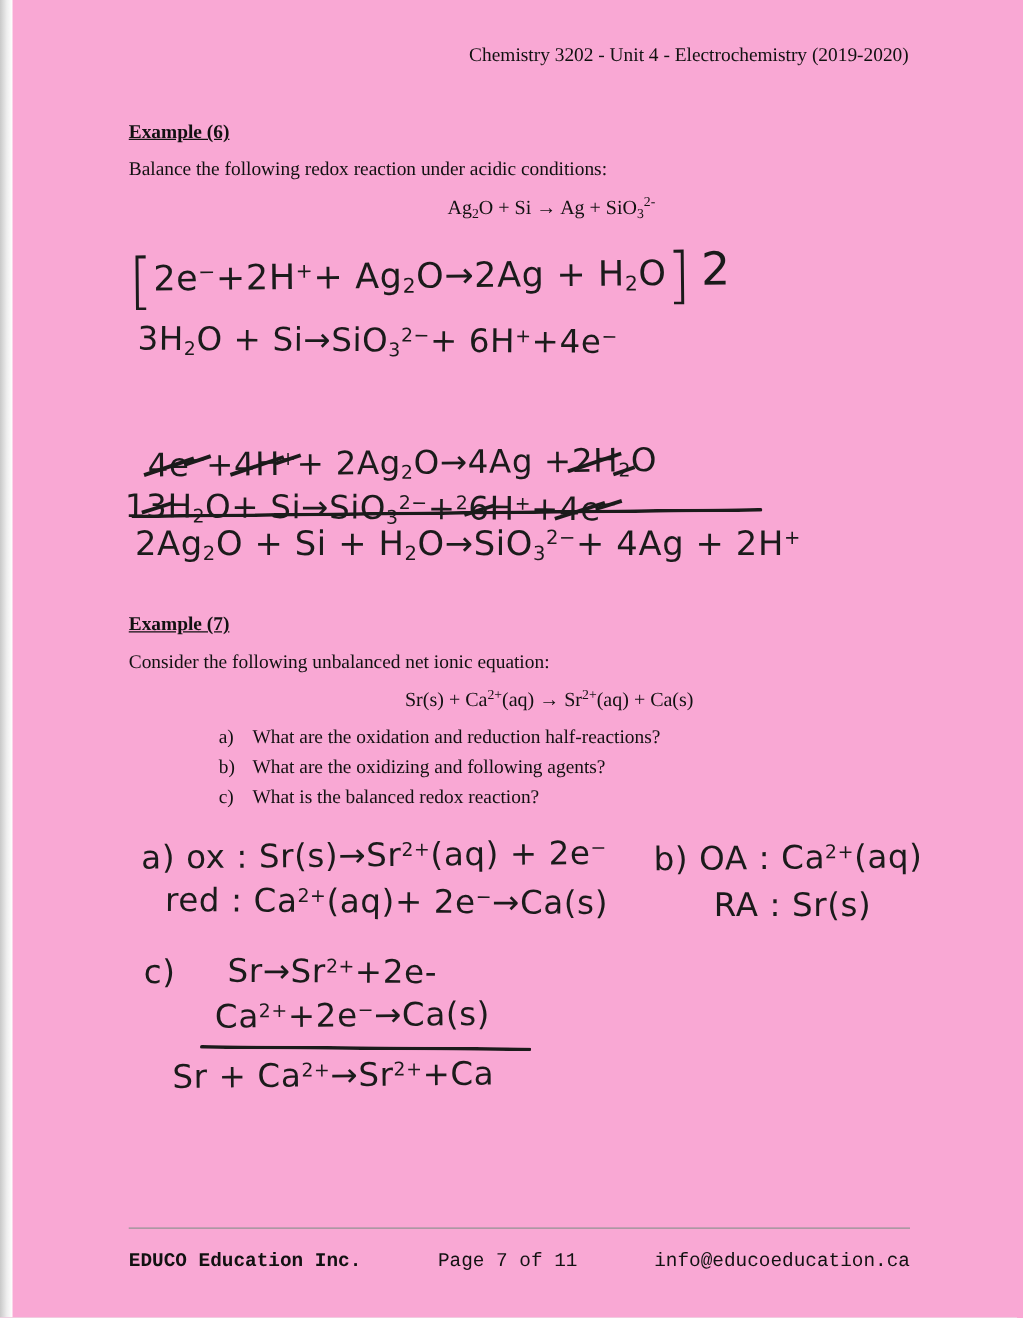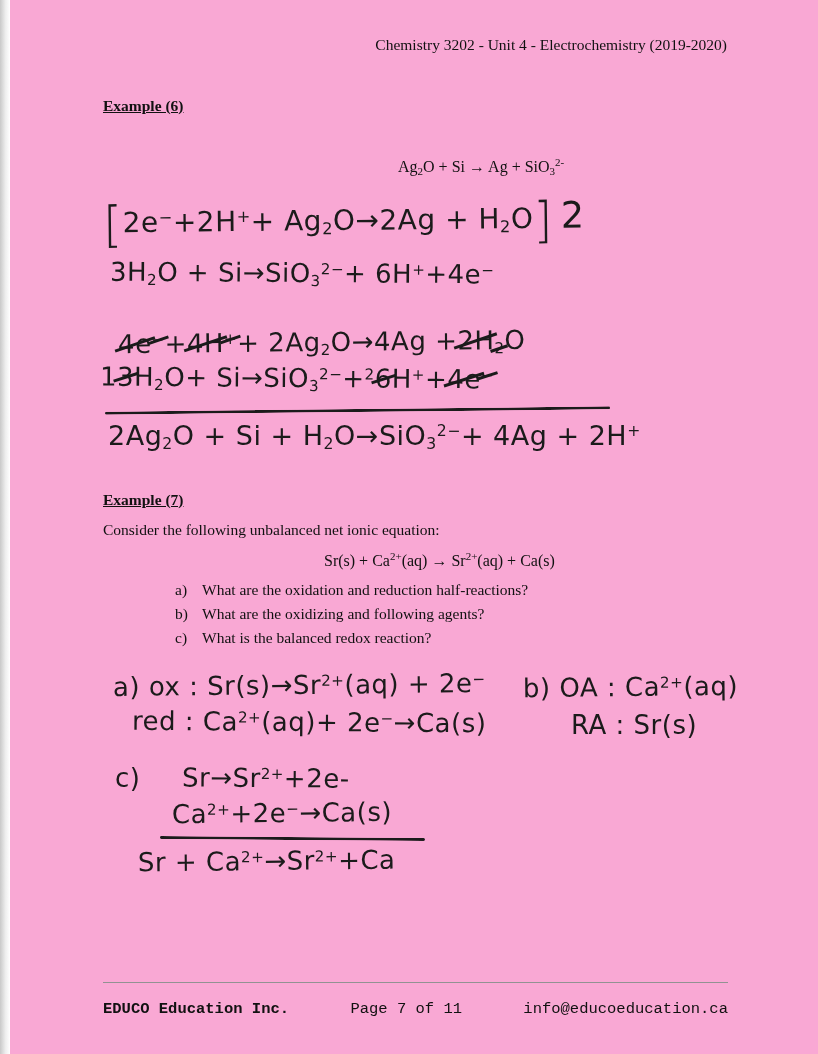--- a/index.html
+++ b/index.html
@@ -22,21 +22,21 @@
   .qrow { display:flex; gap:9px; font-size:15.5px; margin-bottom:6px; }
   .qlabel { width:18px; }
   
   .hw {
     font-family:"DejaVu Sans", sans-serif; font-size:26px; color:#1b1b1b;
     letter-spacing:0.5px; white-space:nowrap;
   }
   .hw .seg { display:inline-block; }
   .hw .sub { font-size:0.58em; vertical-align:-0.25em; }
   .hw .sup { font-size:0.58em; vertical-align:0.55em; }
-  .hw .strike { position:relative; }
+  .hw .strike { position:relative;margin-top:29px; }
   .hw .strike::after {
     content:""; position:absolute; left:-4px; right:-4px; top:46%;
     border-top:3px solid #1b1b1b; transform:rotate(-18deg);
   }
   .hw .bracket { font-size:1.75em; font-weight:200; vertical-align:-0.18em; line-height:0.9; }
   .hw .mult { font-size:1.3em; margin-left:8px; }
   .sumline { position:absolute; border-top:3px solid #1b1b1b; border-radius:2px; }
   .footer-divider { position:absolute; border-top:1.5px solid #929292; }
   .footer-row {
     position:absolute; display:flex; justify-content:space-between; align-items:baseline;
@@ -48,21 +48,22 @@
 </style>
 </head>
 <body>
 
 <div class="page">
   <div class="page-edge"></div>
 
   <div class="abs serif" style="top:36px; right:91px;">Chemistry 3202 - Unit 4 - Electrochemistry (2019-2020)</div>
 
   <div class="abs ex-title" style="top:97px; left:103px;">Example (6)</div>
-  <div class="abs serif printed-eq" style="top:156px; left:358px;margin-left:40px;"><span class="seg">Ag</span><span class="seg sub">2</span><span class="seg">O + Si </span><span class="seg parrow">→</span><span class="seg">  Ag  +  SiO</span><span class="seg sub">3</span><span class="seg sup">2-</span></div>
+  <div class="abs serif" style="top:127px; left:103px;">Balance the following redox reaction under acidic conditions:</div>
+  <div class="abs serif printed-eq" style="top:156px; left:358px;"><span class="seg">Ag</span><span class="seg sub">2</span><span class="seg">O + Si </span><span class="seg parrow">→</span><span class="seg">  Ag  +  SiO</span><span class="seg sub">3</span><span class="seg sup">2-</span></div>
 
   <div class="abs hw r1" style="top:196px; left:103px; font-size:28px;"><span class="seg bracket">[</span><span class="seg">2e</span><span class="seg sup">−</span><span class="seg">+2H</span><span class="seg sup">+</span><span class="seg">+ Ag</span><span class="seg sub">2</span><span class="seg">O</span><span class="seg">→</span><span class="seg">2Ag + H</span><span class="seg sub">2</span><span class="seg">O</span><span class="seg bracket">]</span><span class="seg mult"> 2</span></div>
   <div class="abs hw r2" style="top:258px; left:110px;"><span class="seg">3H</span><span class="seg sub">2</span><span class="seg">O + Si </span><span class="seg">→</span><span class="seg"> SiO</span><span class="seg sub">3</span><span class="seg sup">2−</span><span class="seg"> + 6H</span><span class="seg sup">+</span><span class="seg"> +4e</span><span class="seg sup">−</span></div>
   <div class="abs hw r1" style="top:327px; left:118px;"><span class="seg strike">4e</span><span class="seg sup strike">−</span><span class="seg"> + </span><span class="seg strike">4H</span><span class="seg sup strike">+</span><span class="seg"> + 2Ag</span><span class="seg sub">2</span><span class="seg">O </span><span class="seg">→</span><span class="seg"> 4Ag +</span><span class="seg strike">2H</span><span class="seg sub strike">2</span><span class="seg">O</span></div>
   <div class="abs hw r2" style="top:363px; left:100px;"><span class="seg">1</span><span class="seg strike">3</span><span class="seg">H</span><span class="seg sub">2</span><span class="seg">O+ Si </span><span class="seg">→</span><span class="seg"> SiO</span><span class="seg sub">3</span><span class="seg sup">2−</span><span class="seg"> +</span><span class="seg sup">2</span><span class="seg strike">6</span><span class="seg">H</span><span class="seg sup">+</span><span class="seg"> + </span><span class="seg strike">4e</span><span class="seg sup strike">−</span></div>
   <div class="sumline r1" style="top:409px; left:105px; width:505px;"></div>
   <div class="abs hw" style="top:420px; left:108px; font-size:27px;"><span class="seg">2Ag</span><span class="seg sub">2</span><span class="seg">O + Si + H</span><span class="seg sub">2</span><span class="seg">O </span><span class="seg">→</span><span class="seg"> SiO</span><span class="seg sub">3</span><span class="seg sup">2−</span><span class="seg"> + 4Ag + 2H</span><span class="seg sup">+</span></div>
 
   <div class="abs ex-title" style="top:491px; left:103px;">Example (7)</div>
   <div class="abs serif" style="top:521px; left:103px;">Consider the following unbalanced net ionic equation:</div>

